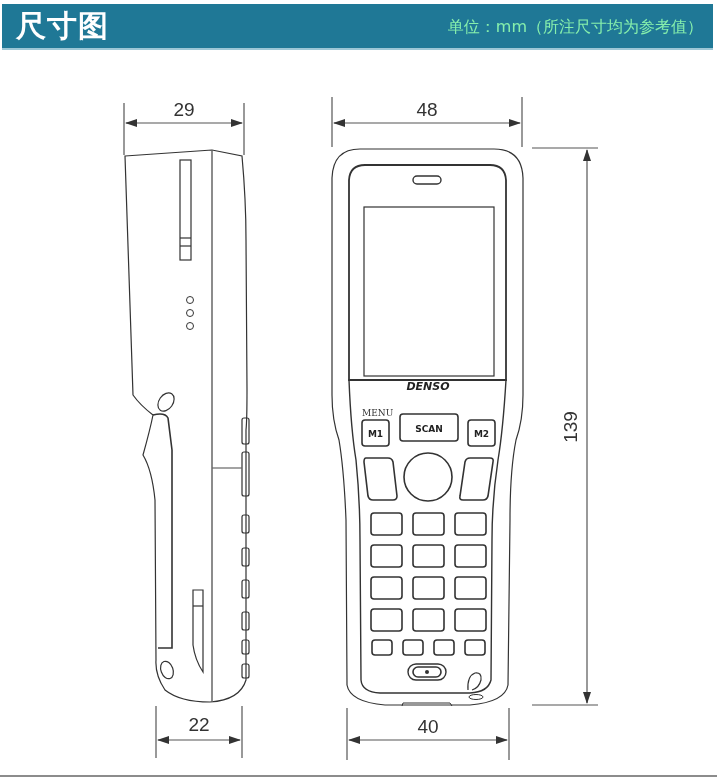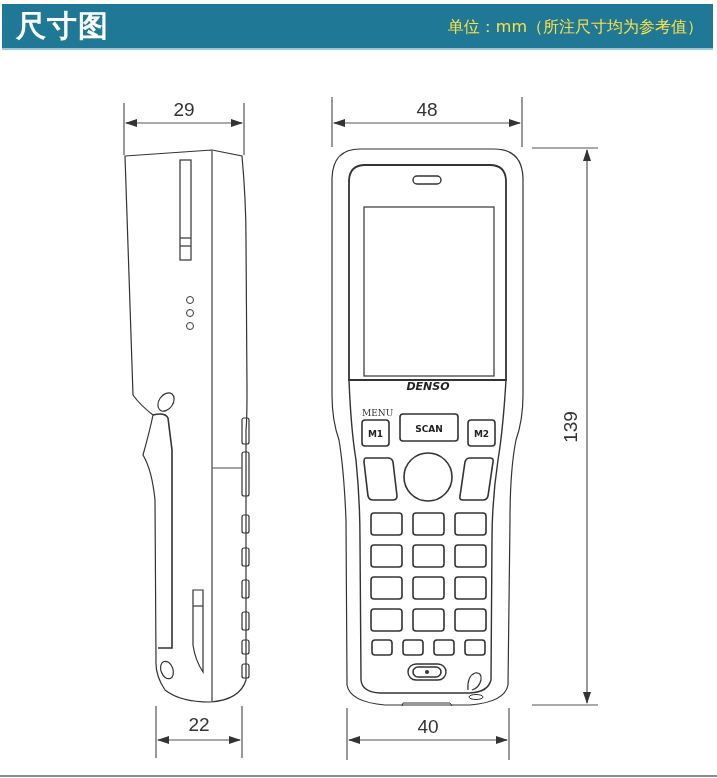--- a/index.html
+++ b/index.html
@@ -6,21 +6,21 @@
   body { width: 717px; height: 778px; position: relative; overflow: hidden; font-family: "DejaVu Sans", sans-serif; }
   .header {
     position: absolute; left: 2px; top: 4px; width: 711px; height: 44px;
     background: #1f7896; border-bottom: 2px solid #9cc7d6;
   }
   .header-title {
     position: absolute; left: 14px; top: 4px; color: #ffffff;
     font-size: 30px; font-weight: bold; letter-spacing: 1px; line-height: 36px;
   }
   .header-unit {
-    position: absolute; right: 10px; top: 12px; color: #fde047;
+    position: absolute; right: 10px; top: 12px; color: #86efac;
     font-size: 16px; line-height: 22px;
   }
   .drawing { position: absolute; left: 0; top: 0; width: 717px; height: 778px; }
   .dim-label { font-family: "Liberation Sans", sans-serif; font-size: 19px; fill: #333333; }
   .footer-line { position: absolute; left: 0; top: 775px; width: 717px; height: 2px; background: #8c8c8c; }
 </style>
 </head>
 <body>
 
 <div class="header">

